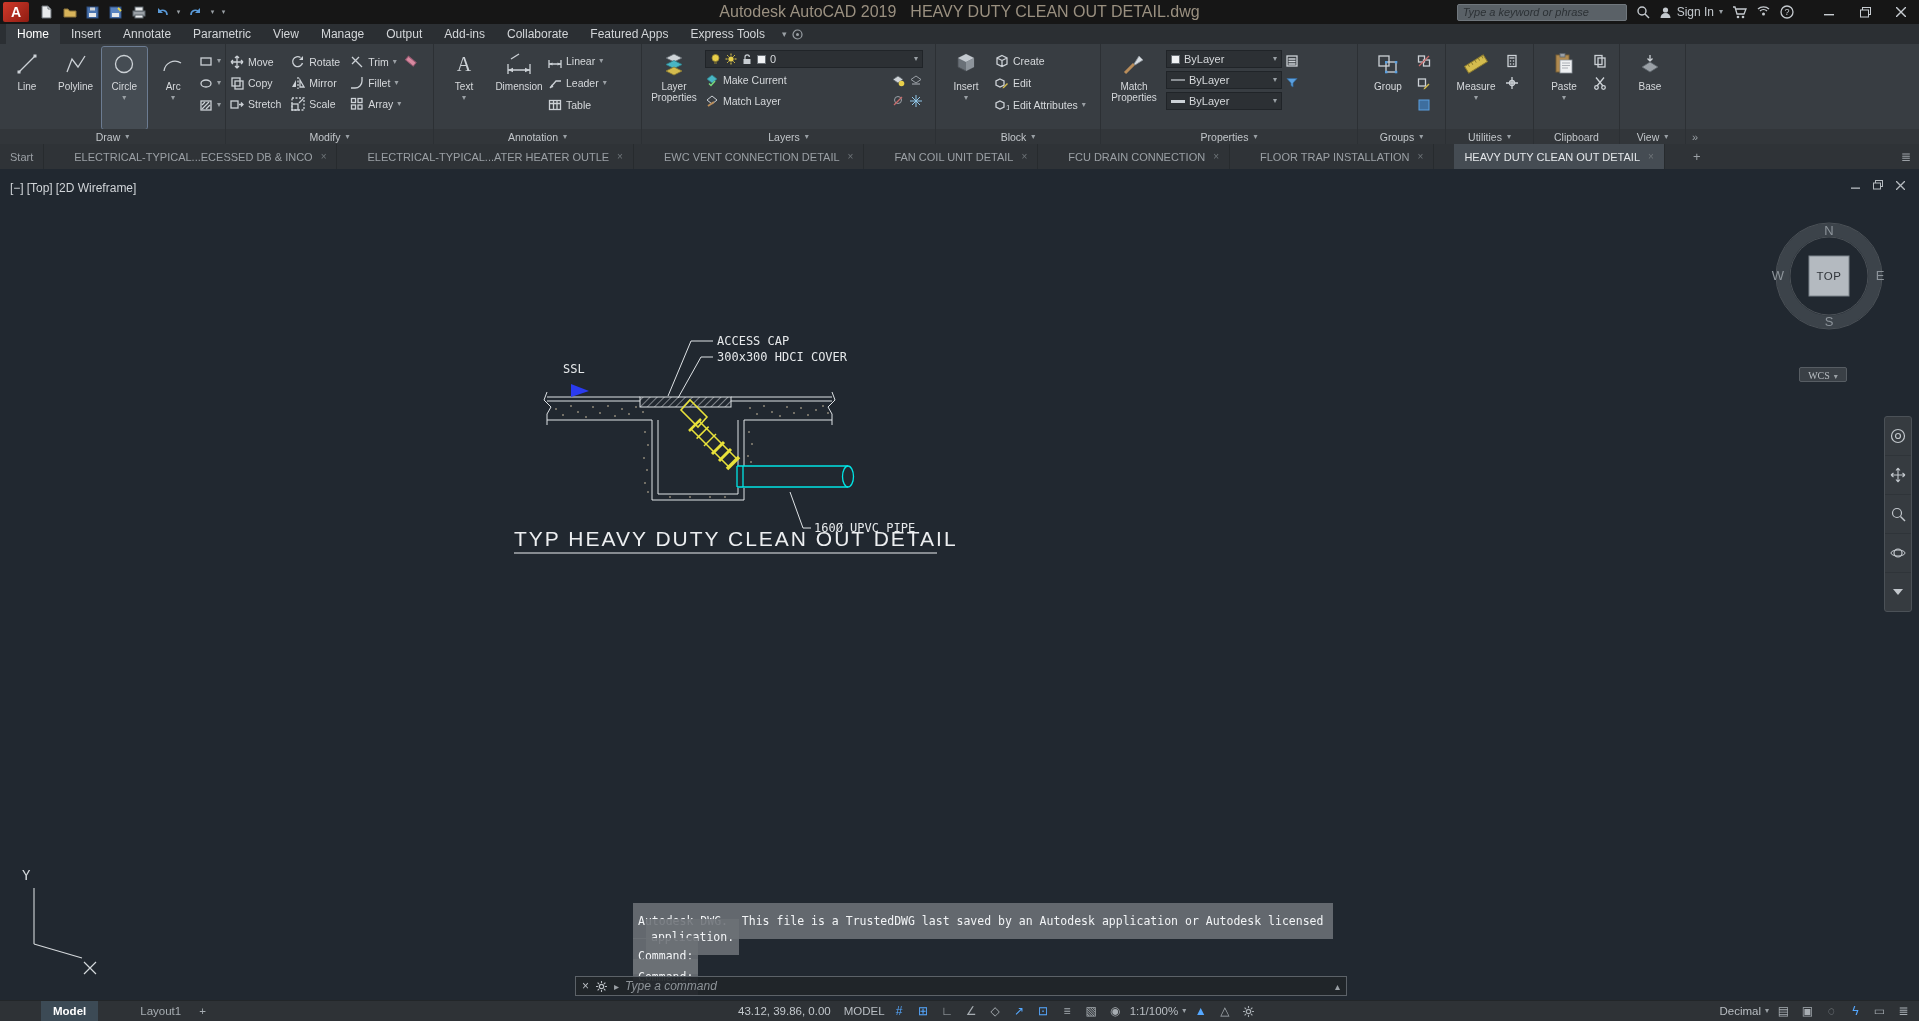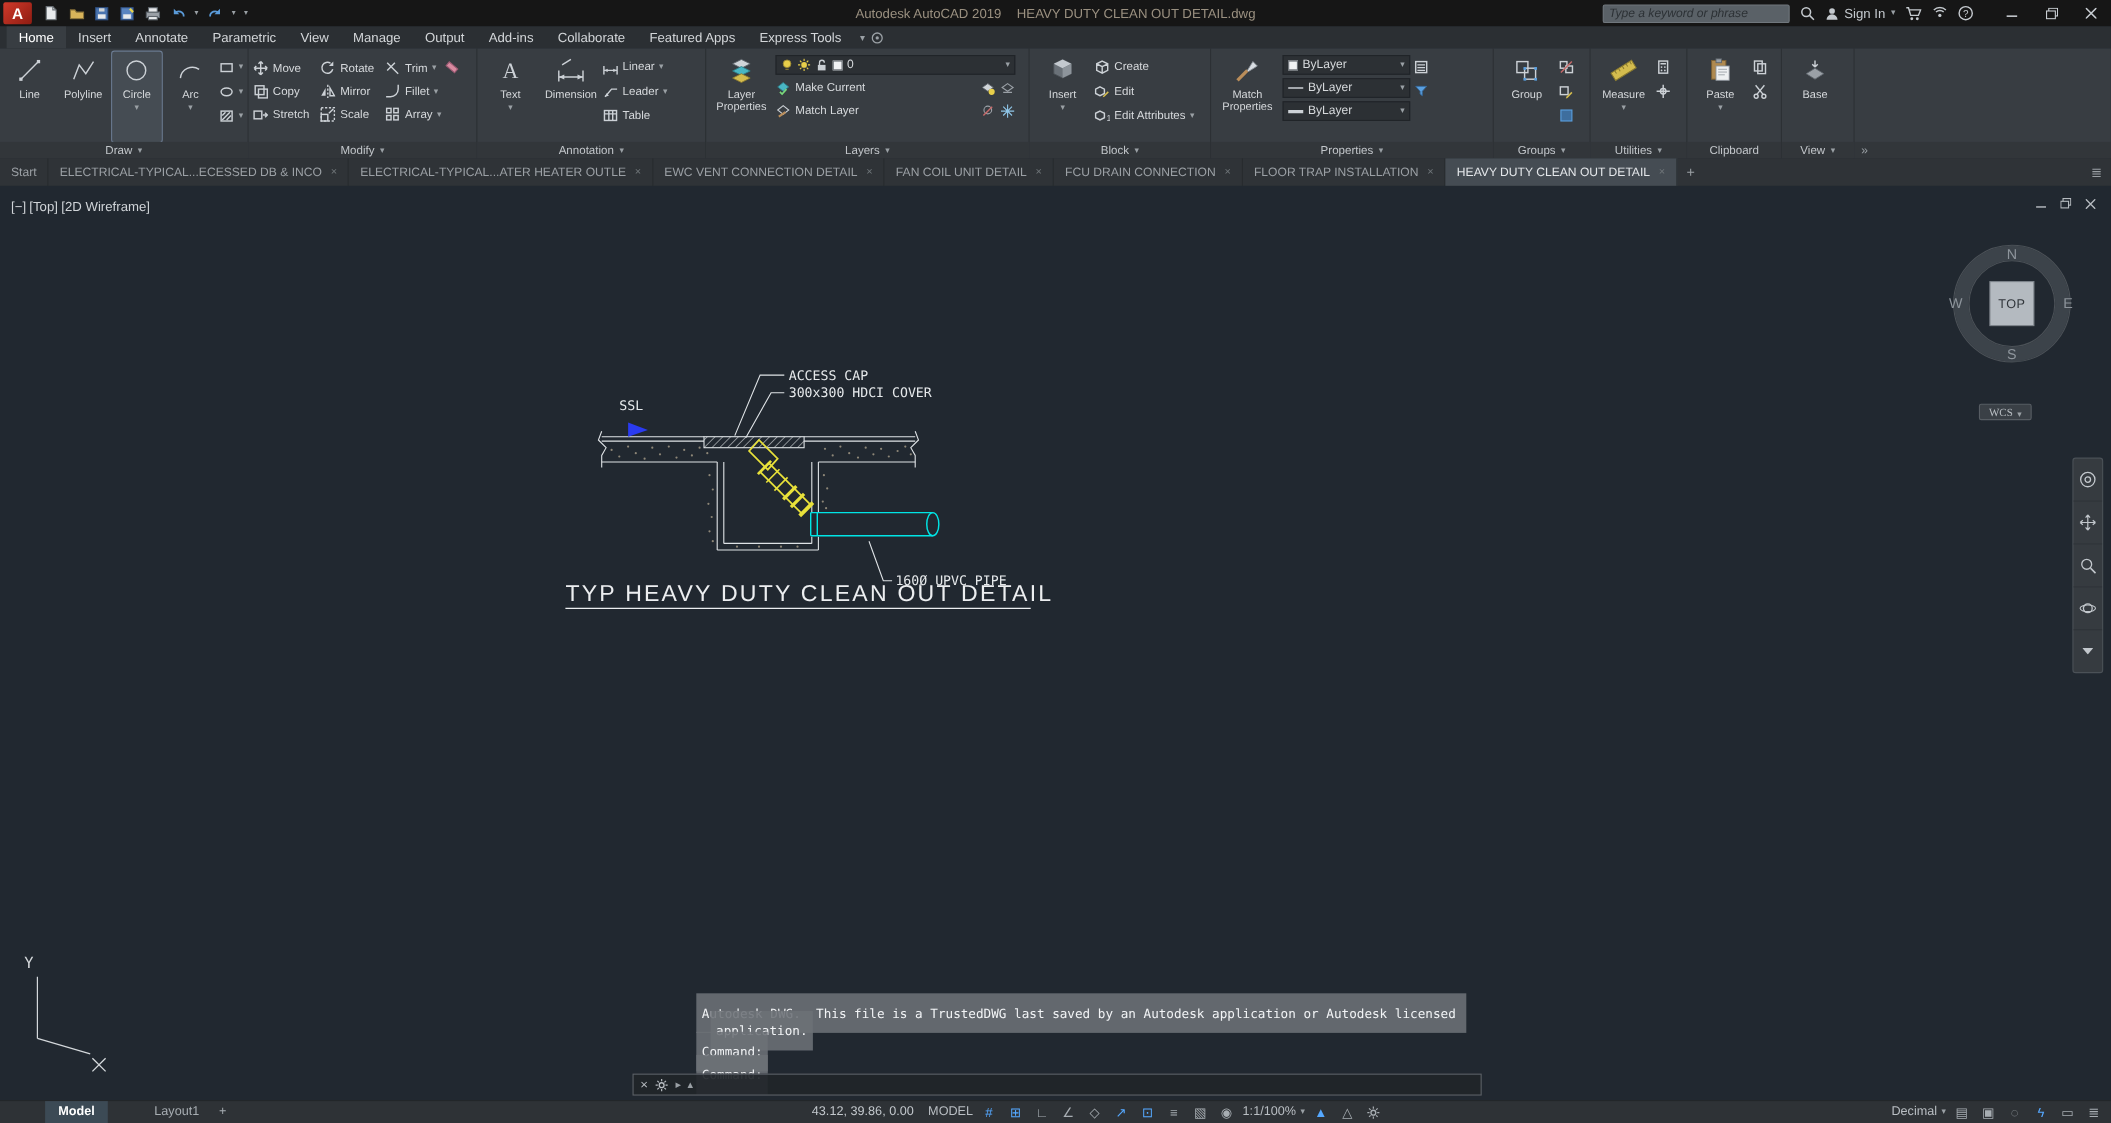--- a/index.html
+++ b/index.html
@@ -6,21 +6,21 @@
 html,body{background:#000;}
 body{font-family:"Liberation Sans",sans-serif;}
 #app{position:relative;width:1919px;height:1021px;background:#212830;overflow:hidden;}
 
 
 #titlebar{position:absolute;top:0;left:0;right:0;height:24px;background:#161616;display:flex;align-items:center;color:#c8cdd2;}
 .qat{display:flex;align-items:center;gap:2px;padding-left:3px;}
 .logo{width:26px;height:20px;background:linear-gradient(135deg,#d03a2b,#8f1c12);color:#fff;font-weight:bold;font-size:14px;display:flex;align-items:center;justify-content:center;border-radius:2px;margin-right:5px;}
 .qbtn{width:21px;height:20px;display:flex;align-items:center;justify-content:center;}
 .qcaret{width:9px;font-size:7px;color:#9aa0a5;display:flex;align-items:center;justify-content:center;}
-#tb-title{position:absolute;left:50%;transform:translateX(-50%);top:0;height:24px;display:flex;align-items:center;gap:14px;font-size:12px;color:#9a9080;white-space:nowrap;}
+#tb-title{position:absolute;left:50%;transform:translateX(-50%);top:0;height:24px;display:flex;align-items:center;gap:14px;font-size:16px;color:#9a9080;white-space:nowrap;}
 #infocenter{margin-left:auto;display:flex;align-items:center;gap:9px;padding-right:0;}
 .searchbox{display:flex;align-items:center;background:#5a6167;border:1px solid #70777d;border-radius:2px;height:17px;width:170px;}
 .searchbox input{flex:1;background:transparent;border:none;outline:none;font-style:italic;font-size:11px;color:#24282c;padding:0 5px;font-family:"Liberation Sans",sans-serif;}
 .searchbox input::placeholder{color:#2c3135;}
 .sbtn{display:flex;align-items:center;justify-content:center;height:18px;}
 .signin{display:flex;align-items:center;gap:5px;font-size:12px;color:#c4c9ce;}
 .winbtns{display:flex;margin-left:8px;}
 .winbtn{width:36px;height:24px;display:flex;align-items:center;justify-content:center;}
 
 
@@ -41,21 +41,21 @@
 .smcol{display:flex;flex-direction:column;gap:4px;padding-top:5px;}
 .smrow{display:flex;align-items:center;gap:4px;font-size:10.5px;color:#d6d9dc;height:18px;white-space:nowrap;}
 .mgrid{display:grid;grid-template-columns:auto auto auto;grid-auto-rows:21px;column-gap:10px;align-items:center;padding-top:4px;}
 .combo{display:flex;align-items:center;gap:4px;background:#2c3034;border:1px solid #202428;height:18px;padding:0 4px;font-size:11px;color:#d6d9dc;}
 .sw{width:9px;height:9px;background:#f0f2f4;border:1px solid #6a7076;display:inline-block;}
 .ln{stroke:#ccd1d6;fill:none;stroke-width:1.3;}
 .sic{display:inline-flex;align-items:center;justify-content:center;}
 .laycol{display:flex;flex-direction:column;gap:3px;padding-top:3px;}
 
 
-#filetabs{position:absolute;top:144px;left:0;right:0;height:25px;background:#2f3337;display:flex;align-items:stretch;font-size:11px;color:#9ba0a5;}
+#filetabs{position:absolute;top:144px;left:0;right:0;height:25px;background:#2f3337;display:flex;align-items:stretch;font-size:11px;color:#9ba0a5;gap:20px;}
 .ftab{display:flex;align-items:center;gap:8px;padding:0 10px;border-right:1px solid #272b2e;white-space:nowrap;}
 .ftab .x{color:#6f7579;font-size:10px;}
 .ftab.active{background:#454c53;color:#e4e7ea;}
 .ftab-new{width:24px;display:flex;align-items:center;justify-content:center;color:#9ba0a5;font-size:13px;}
 .ftab-ovf{margin-left:auto;width:26px;display:flex;align-items:center;justify-content:center;color:#9ba0a5;font-size:12px;}
 
 
 #viewport{position:absolute;top:169px;left:0;right:0;bottom:21px;background:#212830;overflow:hidden;}
 .vpctl{position:absolute;left:10px;top:12px;font-size:12px;color:#d0d4d8;display:flex;gap:3px;}
 .vpctl span{cursor:default;}
@@ -1074,20 +1074,21 @@
 
     <div id="cmdbar">
       <span class="cmdx">×</span>
       <span class="sic">
           <svg width="13" height="13">
             <circle cx="6.5" cy="6.5" r="2.2" fill="none" stroke="#b9bec3" stroke-width="1.2"></circle>
             <path d="M6.5,1 v2 M6.5,10 v2 M1,6.5 h2 M10,6.5 h2 M2.6,2.6 l1.4,1.4 M9,9 l1.4,1.4 M10.4,2.6 L9,4 M4,9 l-1.4,1.4" stroke="#b9bec3" stroke-width="1.1"></path>
           </svg>
         </span>
       <span class="prompt">▸</span>
+      <input placeholder="Type a command" style="">
       <span class="prompt">▴</span>
     </div>
   </div>
 
   <div id="statusbar">
     <div class="sb-left">
       <div class="sb-model">Model</div>
       <div class="sb-layout">Layout1</div>
       <div class="sb-plus">+</div>
     </div>

